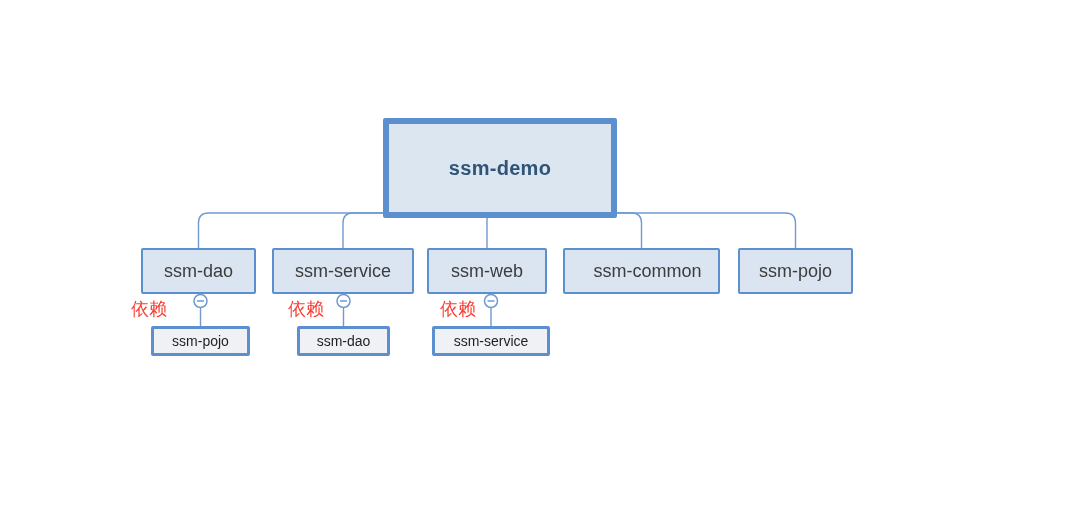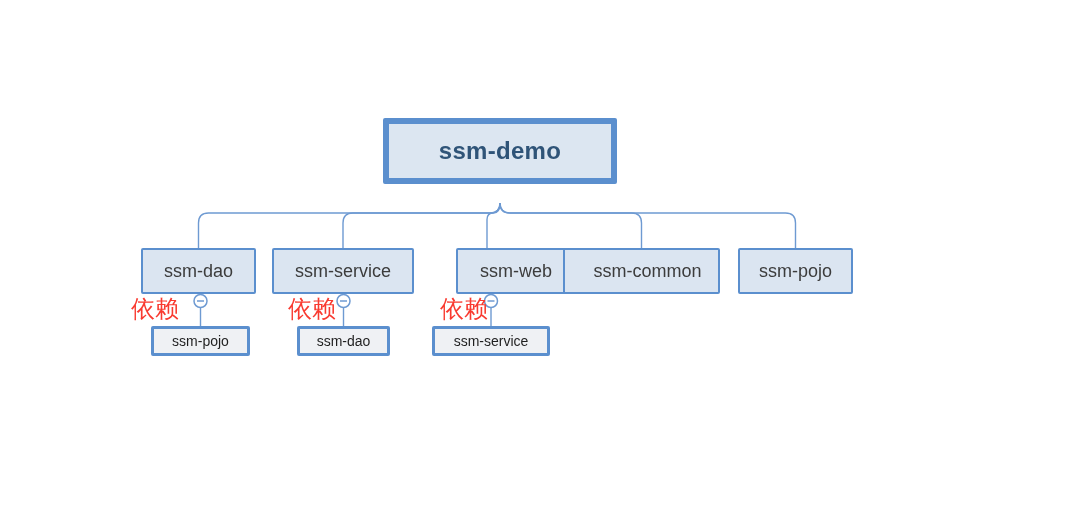--- a/index.html
+++ b/index.html
@@ -29,53 +29,53 @@
     background: #dbe5f1;
     border: 2px solid #5b8fce;
     border-radius: 2px;
     color: #3c3c3c;
     font-size: 18px;
     cursor: default;
   }
 
   .topic.root {
     left: 383px; top: 118px;
-    width: 234px; height: 66px;
+    width: 234px; height: 100px;
     border-width: 6px;
     background: #dce6f1;
     color: #2f5478;
-    font-size: 24px;
+    font-size: 20px;
     font-weight: bold;
     letter-spacing: 0.3px;
   }
 
   .topic.child { top: 248px; height: 46px; }
   .topic.child-0 { left: 141px; width: 115px; }
   .topic.child-1 { left: 272px; width: 142px; }
-  .topic.child-2 { left: 427px; width: 120px; margin-left: 29px; }
+  .topic.child-2 { left: 427px; width: 120px; }
   .topic.child-3 { left: 563px; width: 157px; padding-left: 12px; }
   .topic.child-4 { left: 738px; width: 115px; }
 
   .topic.dep {
     top: 326px; height: 30px;
     border-width: 3px;
     background: #eff1f4;
     color: #1f1f1f;
     font-size: 14px;
     font-weight: 500;
   }
   .topic.dep-0 { left: 151px; width: 99px; }
   .topic.dep-1 { left: 297px; width: 93px; }
   .topic.dep-2 { left: 432px; width: 118px; }
 
   .annotation {
     position: absolute;
     top: 298px;
     color: #f93a30;
-    font-size: 24px;
+    font-size: 18px;
     line-height: 22px;
     white-space: nowrap;
   }
   .annotation.a-0 { left: 131px; }
   .annotation.a-1 { left: 288px; }
   .annotation.a-2 { left: 440px; }
 
   .label { pointer-events: none; }
 </style>
 </head>

